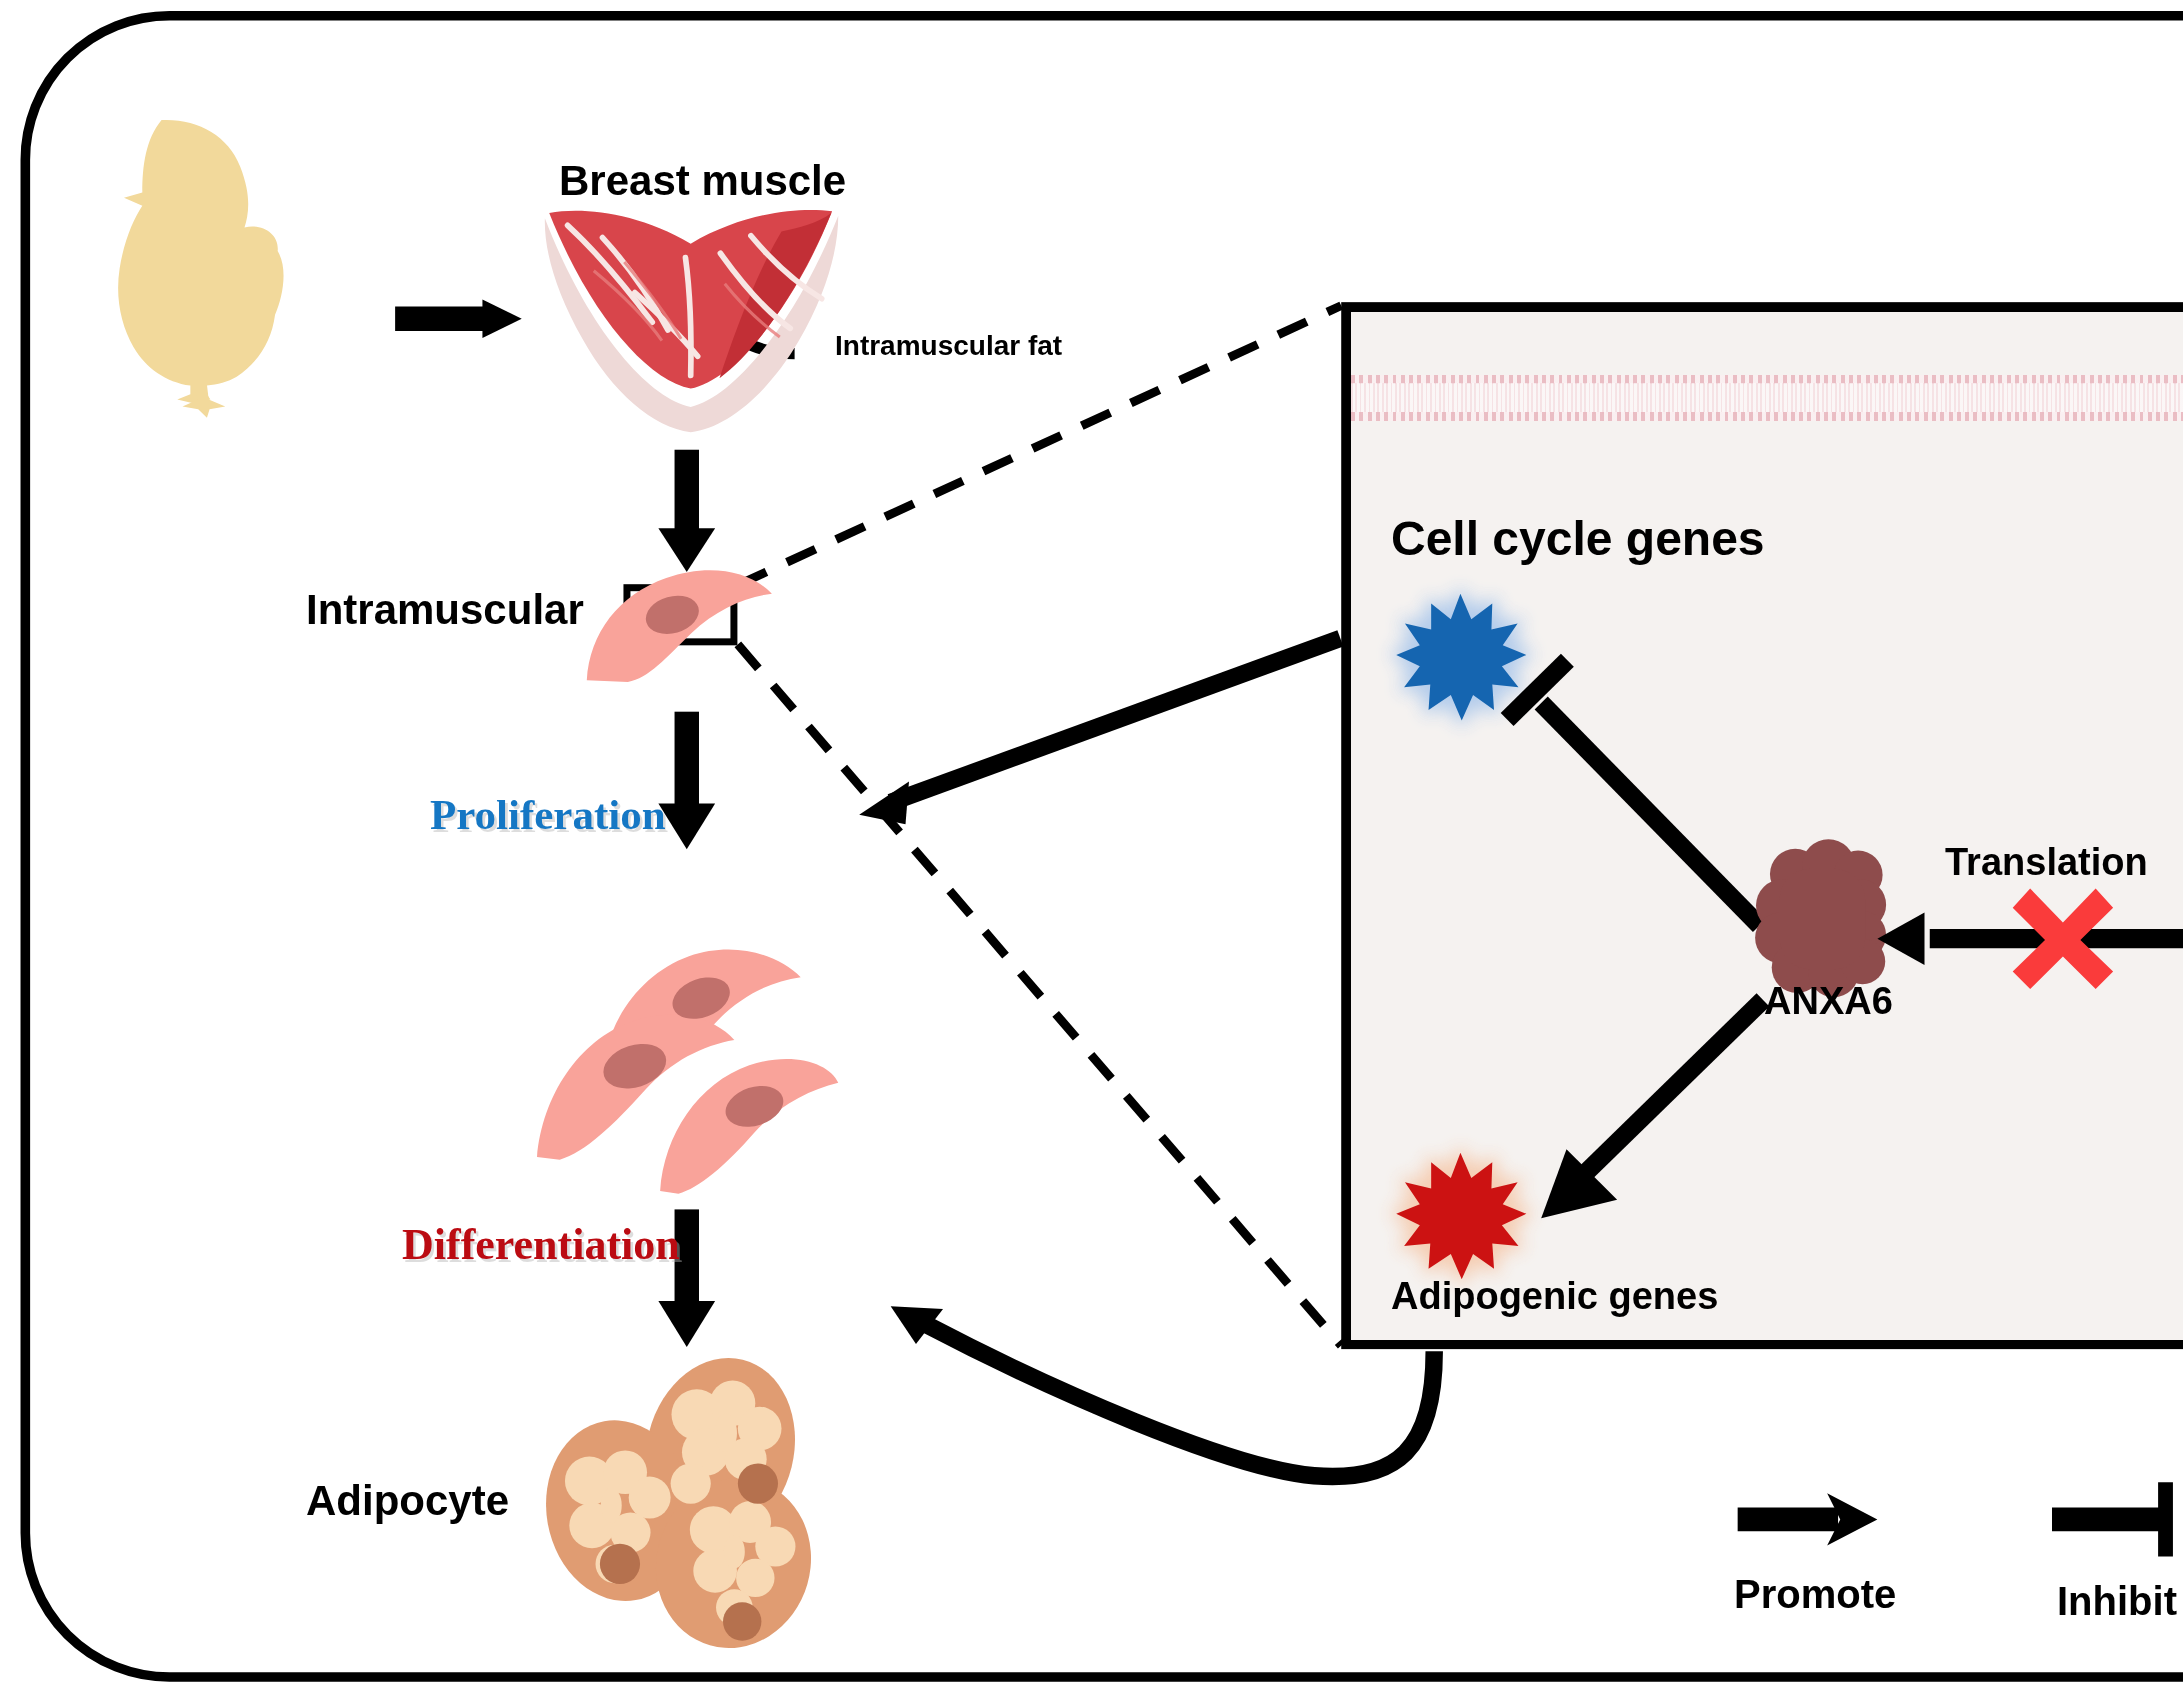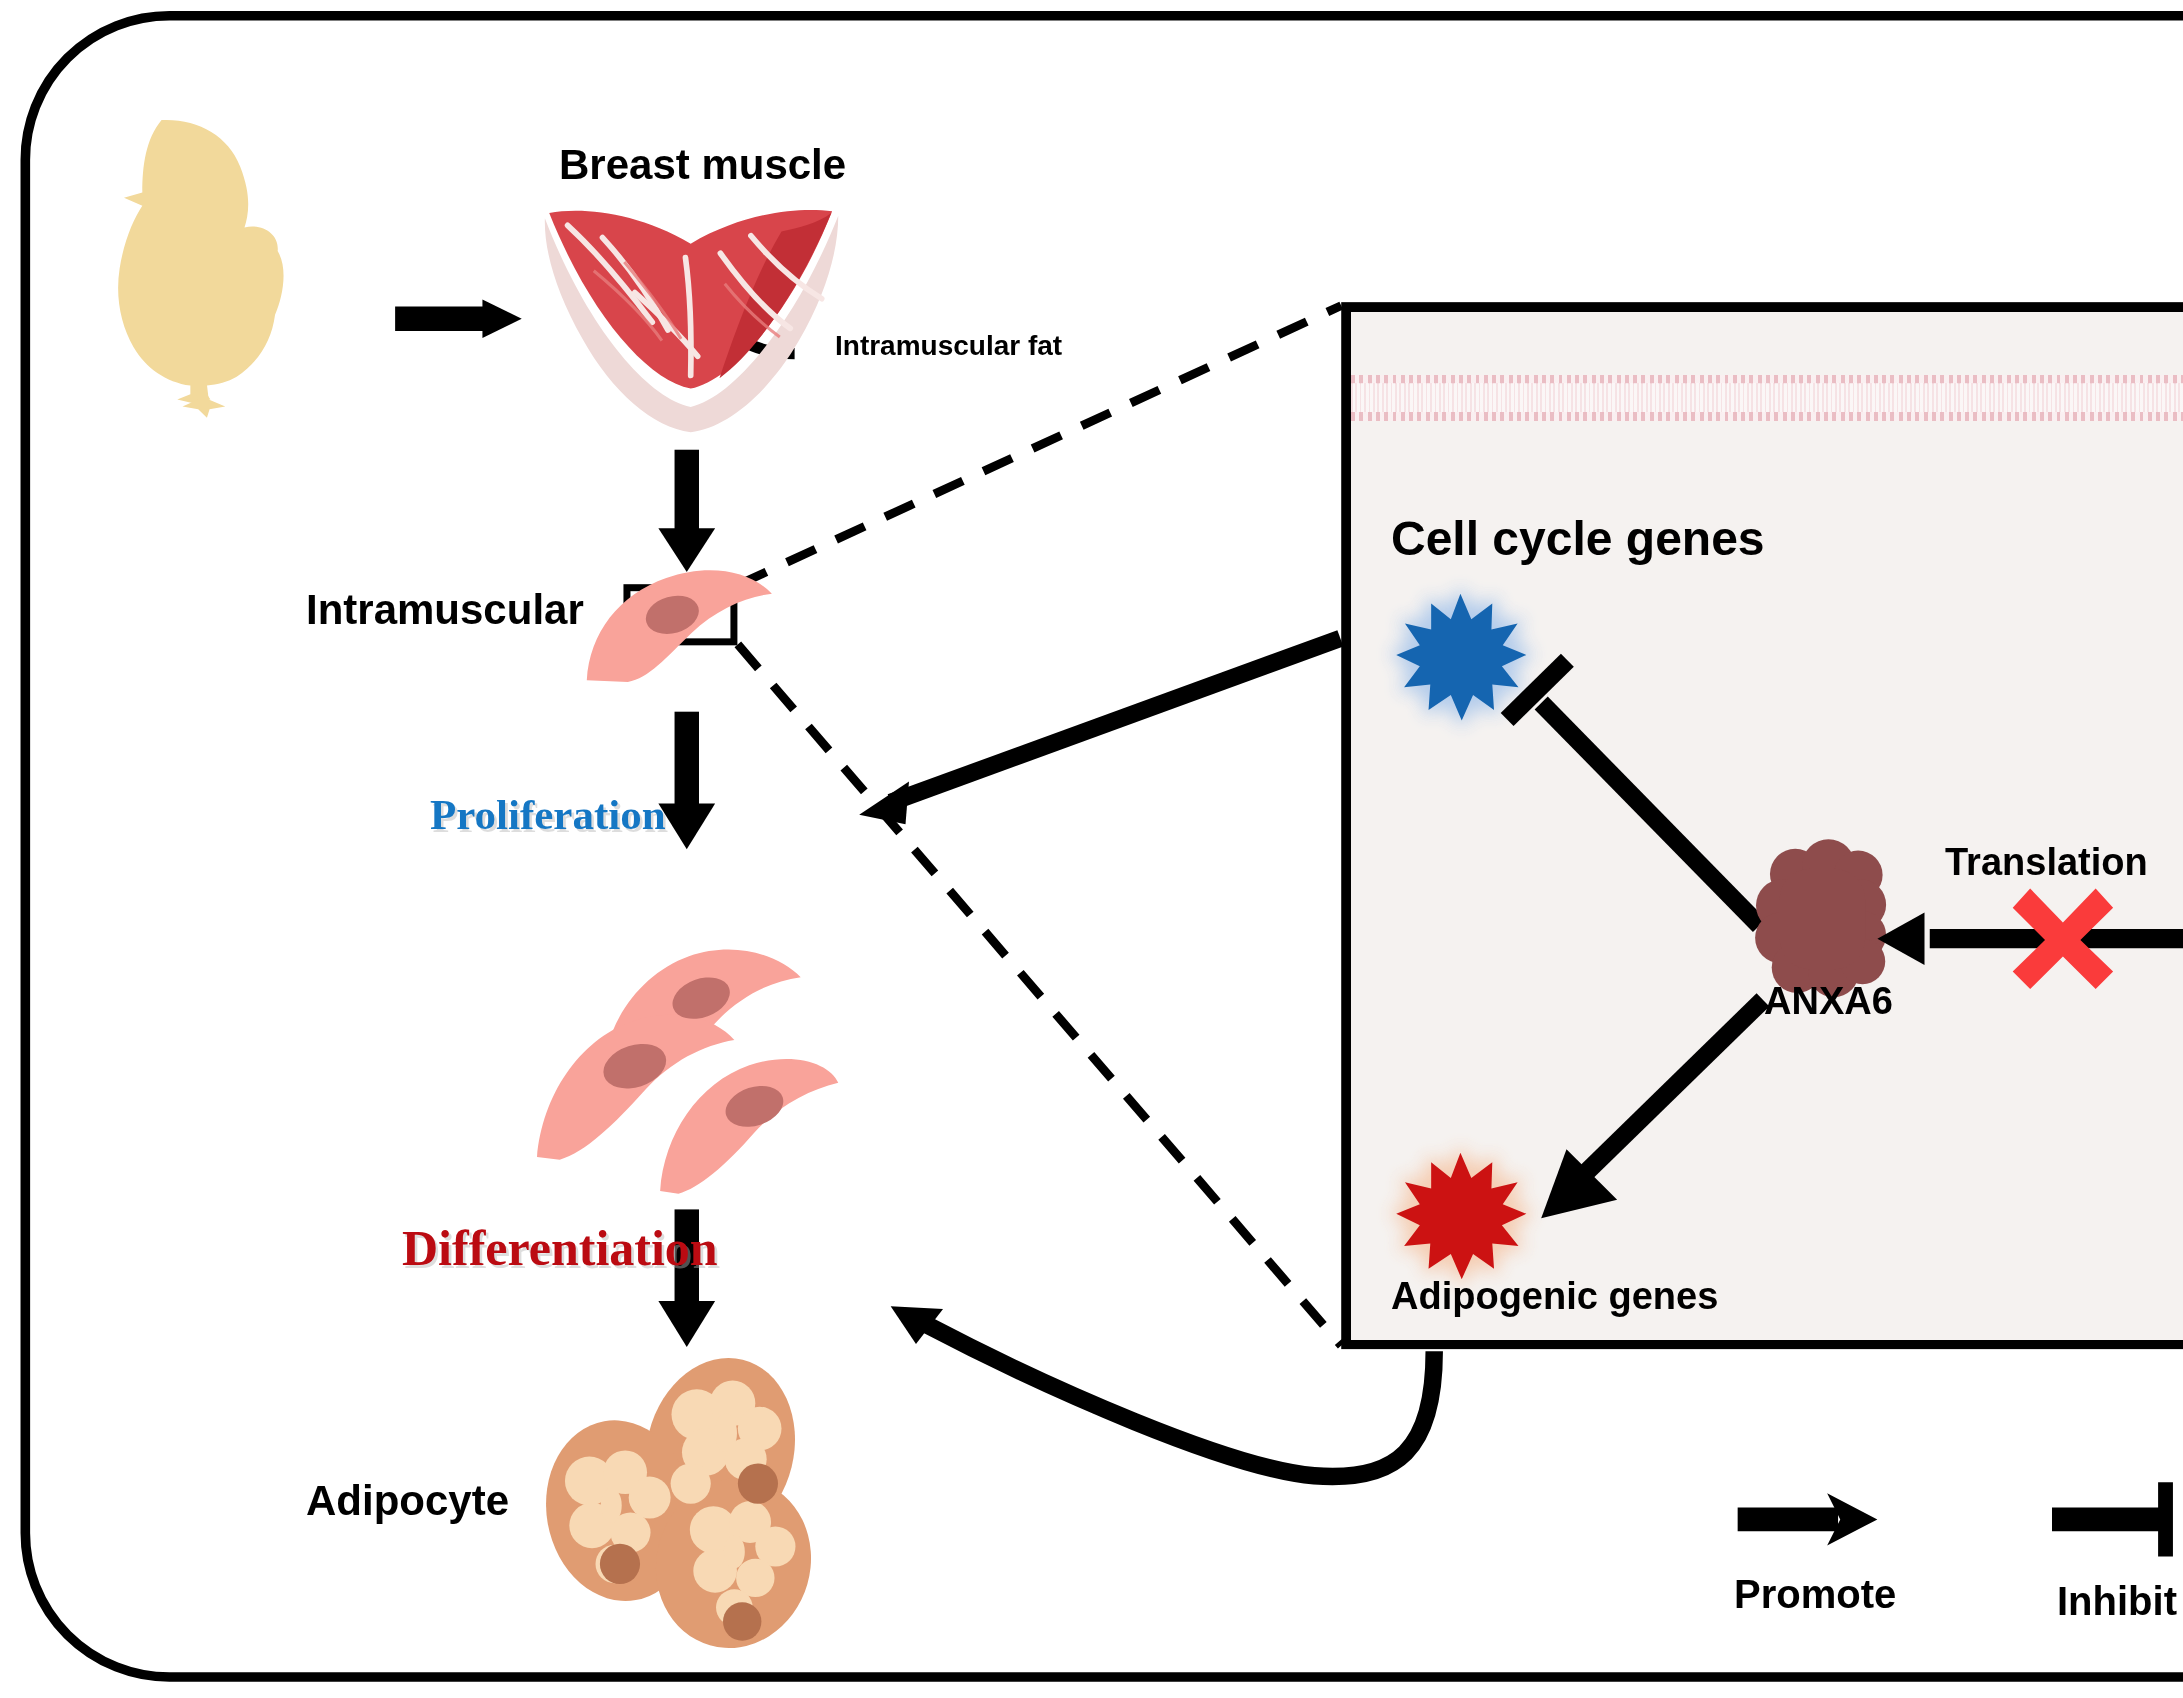--- a/index.html
+++ b/index.html
@@ -23,28 +23,28 @@
     overflow: visible;
   }
   .lbl {
     position: absolute;
     font-family: "Liberation Sans", sans-serif;
     font-weight: bold;
     color: #000000;
     white-space: nowrap;
     line-height: 1;
   }
-  .lbl-breast      { left: 559px; top: 144px;  font-size: 42px; }
+  .lbl-breast      { left: 559px; top: 160px;  font-size: 42px; }
   .lbl-imf         { left: 835px; top: 332px;  font-size: 28px; }
   .lbl-preadipo    { left: 306px;  top: 589px; font-size: 42px; }
   .lbl-adipocyte   { left: 306px;  top: 1480px; font-size: 42px; }
   .lbl-prolif      { left: 430px;  top: 793px; font-size: 43px;
                      color: #1577C4; text-shadow: 2.6px 2.6px 0 rgba(180,180,180,0.45);
                      font-family: Liberation Serif, serif; }
-  .lbl-diff        { left: 402px;  top: 1223px; font-size: 50px;
+  .lbl-diff        { left: 402px;  top: 1223px; font-size: 44px;
                      color: #BB0B12; text-shadow: 2.6px 2.6px 0 rgba(180,180,180,0.45);
                      font-family: "Liberation Serif", serif; }
   .lbl-cellcycle   { left: 1391px; top: 515px; font-size: 48px; }
   .lbl-adipogenes  { left: 1391px; top: 1277px; font-size: 38px; }
   .lbl-anxa6       { left: 1764px; top: 982px; font-size: 38px; }
   .lbl-translation { left: 1945px; top: 843px; font-size: 38px; }
   .lbl-promote     { left: 1734px; top: 1574px; font-size: 40px; }
   .lbl-inhibit     { left: 2057px; top: 1581px; font-size: 40px; }
 
   .cellbox {

